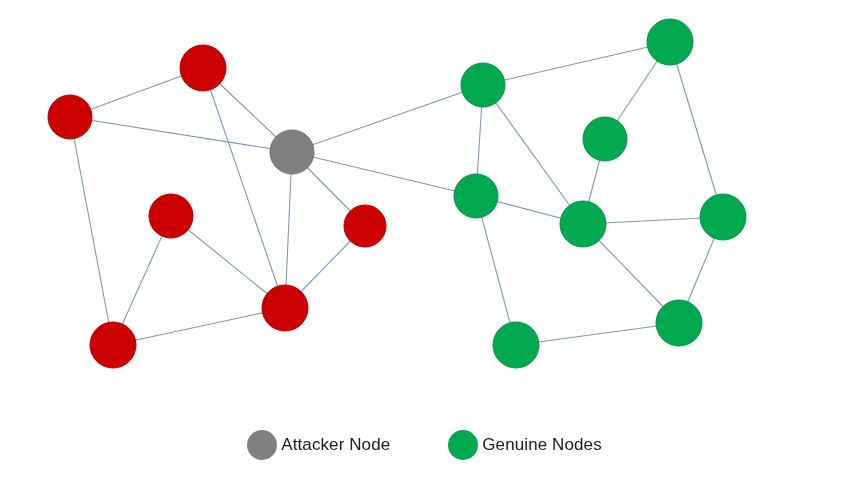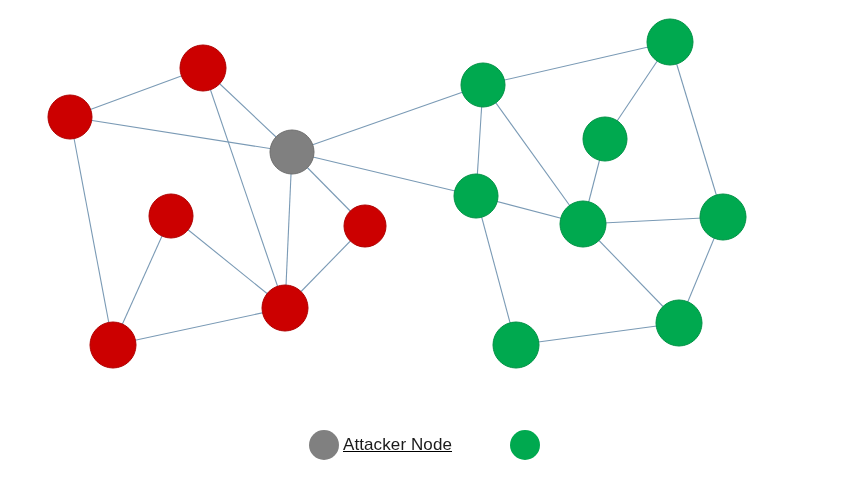--- a/index.html
+++ b/index.html
@@ -35,21 +35,20 @@
     flex-direction: row;
     align-items: center;
     justify-content: center;
     gap: 58px;
   }
   .legend-item {
     display: flex;
     flex-direction: row;
     align-items: center;
     gap: 4px;
-    text-decoration: underline;
   }
   .legend-dot {
     width: 30px;
     height: 30px;
     border-radius: 50%;
     flex: 0 0 auto;
   }
   .legend-label {
     font-size: 17px;
     color: #1a1a1a;
@@ -139,16 +138,17 @@
       </g>
   </svg>
 
   <div class="legend">
     <div class="legend-item">
       <span class="legend-dot" style="background:#808080"></span>
       <span class="legend-label">Attacker Node</span>
     </div>
     <div class="legend-item">
       <span class="legend-dot" style="background:#00A94F"></span>
+      <span class="legend-label">Genuine Nodes</span>
     </div>
   </div>
 
 </div>
 
 </body></html>

